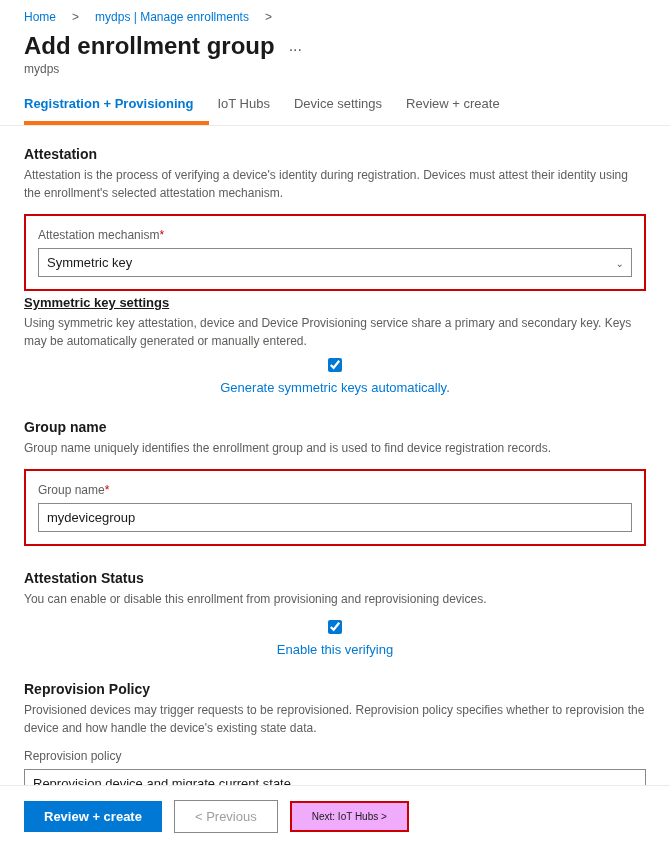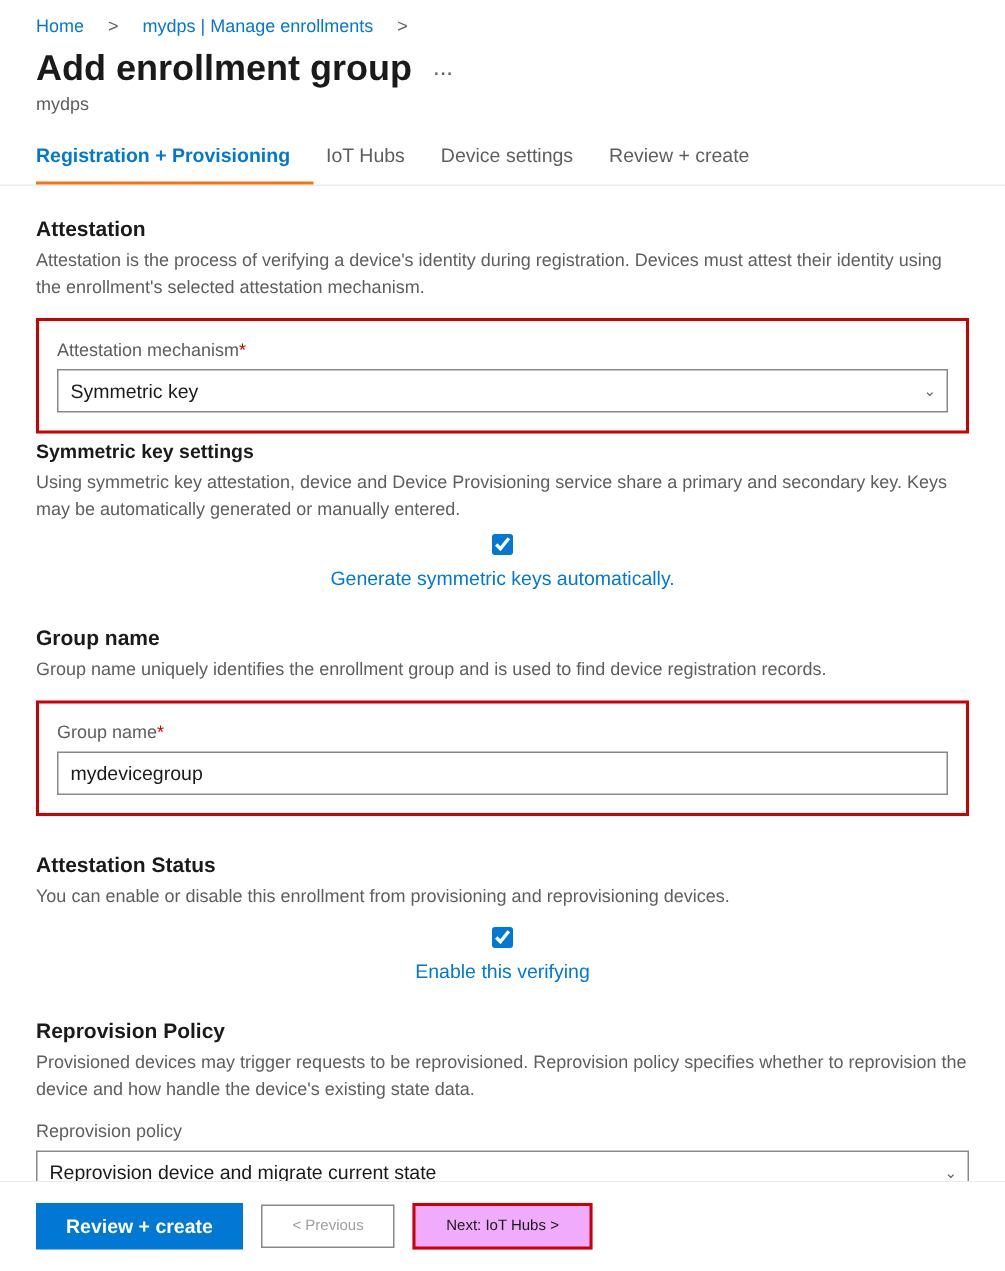--- a/index.html
+++ b/index.html
@@ -56,21 +56,21 @@
       padding: 10px 16px 10px 0;
       font-size: 13px;
       cursor: pointer;
       color: #605e5c;
       margin-right: 8px;
       border-bottom: 2px solid transparent;
       white-space: nowrap;
     }
     .tab.active {
       color: #0078d4;
-      border-bottom: 2px solid #f97316;
+      border-bottom: 4px solid #f97316;
       font-weight: 600;
     }
     .content {
       padding: 20px 24px;
     }
     .section {
       margin-bottom: 24px;
     }
     .section-title {
       font-size: 14px;
@@ -122,20 +122,21 @@
       font-size: 10px;
     }
     .subsection {
       margin-top: 4px;
       margin-bottom: 12px;
     }
     .subsection-title {
       font-size: 13px;
       font-weight: 700;
       margin-bottom: 4px;
+      text-decoration: underline;
     }
     .subsection-desc {
       font-size: 12px;
       color: #605e5c;
       margin-bottom: 8px;
       line-height: 1.5;
     }
     .checkbox-row {
       display: flex;
       align-items: center;
@@ -179,21 +180,21 @@
       padding: 8px 20px;
       font-size: 13px;
       cursor: pointer;
       font-weight: 600;
     }
     .btn-secondary {
       background: #fff;
       color: #1a1a1a;
       border: 1px solid #8a8886;
       padding: 8px 20px;
-      font-size: 10px;
+      font-size: 13px;
       cursor: pointer;
       text-align: center;
     }
     .btn-secondary:disabled {
       color: #a19f9d;
       cursor: default;
     }
     .btn-next {
       background: #f0abfc;
       color: #1a1a1a;

